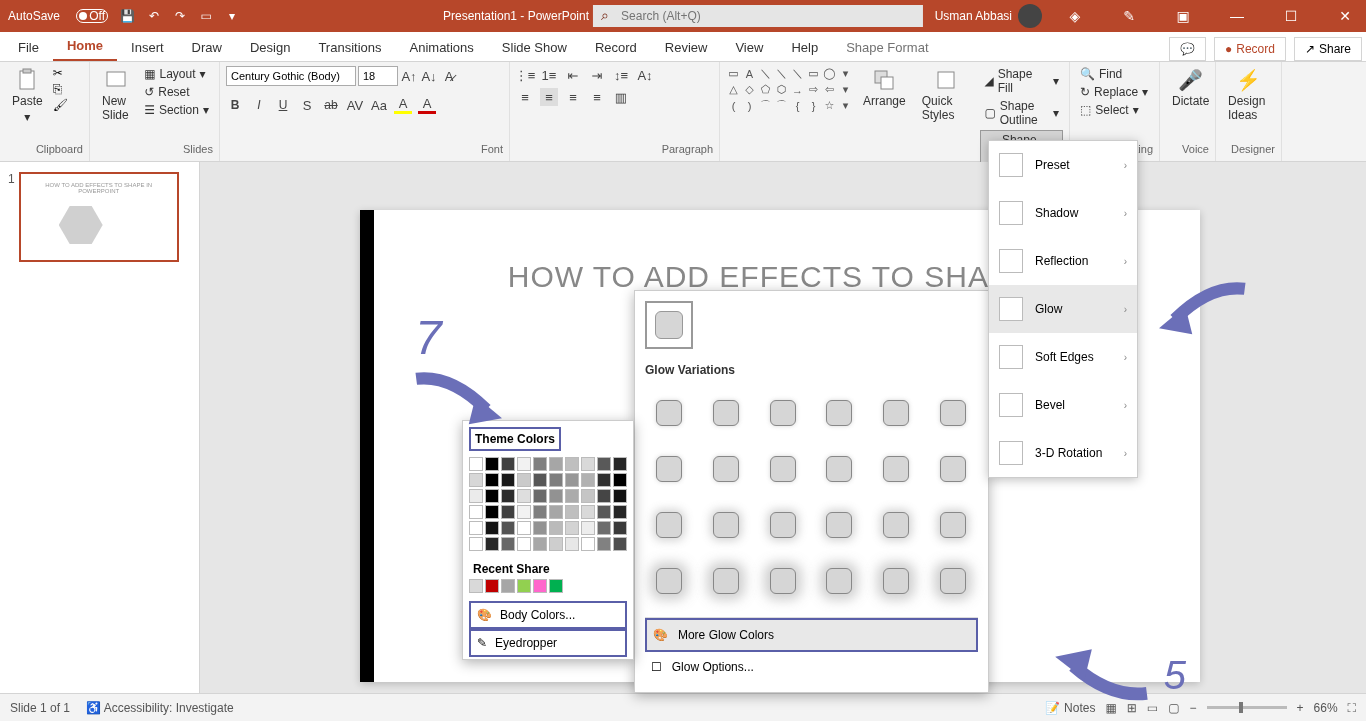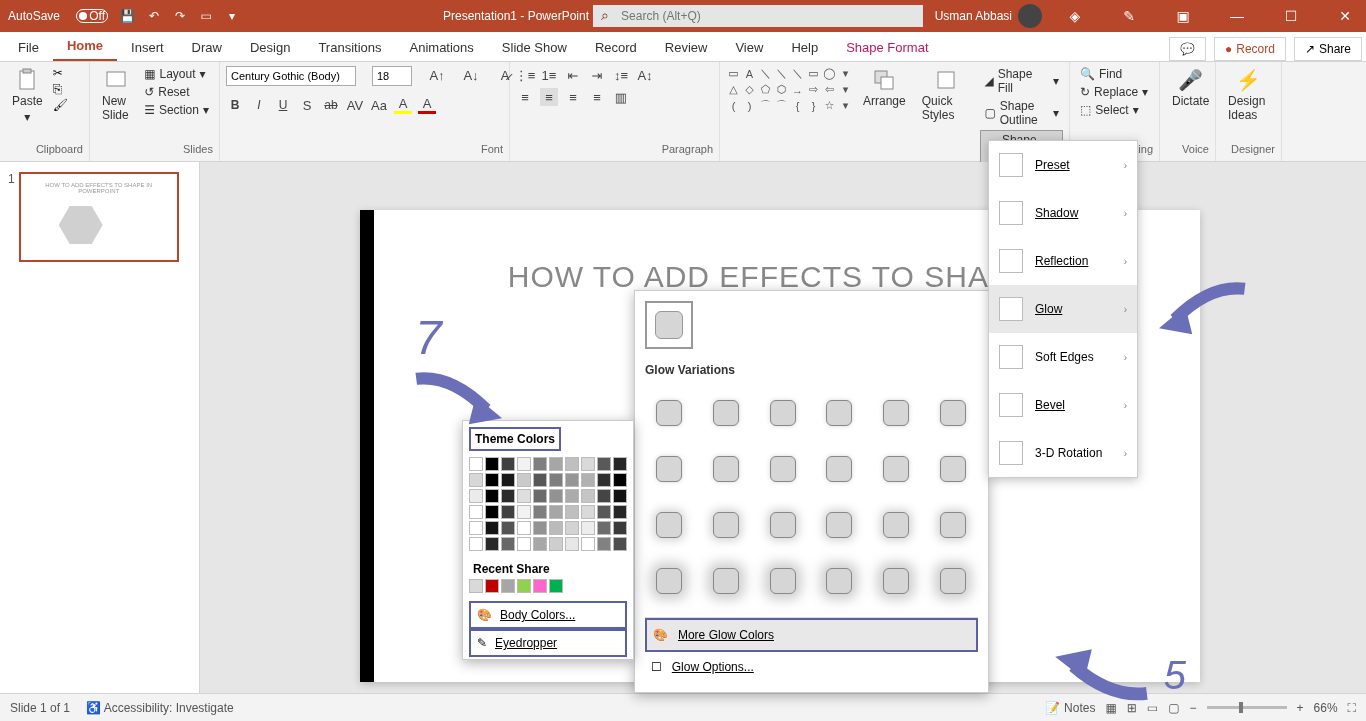--- a/index.html
+++ b/index.html
@@ -16,36 +16,36 @@
 .search-wrap{position:relative}
 .search-wrap::before{content:"⌕";position:absolute;left:8px;top:2px;font-size:14px;color:#7a2d1a}
 .title-right{position:absolute;right:0;display:flex;align-items:center;gap:12px;padding-right:0}
 .user{display:flex;align-items:center;gap:6px;color:#fff;font-size:12px}
 .avatar{width:24px;height:24px;border-radius:50%;background:#444}
 .tr-icon{width:42px;height:32px;display:flex;align-items:center;justify-content:center;color:#fff;font-size:14px}
 .tr-close{background:transparent}
 .tabs{height:30px;background:#fff;border-bottom:1px solid #d4d4d4;display:flex;align-items:flex-end;padding:0 4px;gap:0}
 .tab{padding:6px 14px;font-size:13px;color:#333;cursor:pointer}
 .tab.active{color:#b7472a;border-bottom:2px solid #b7472a;font-weight:600}
-.tab.format{color:#be185d}
+.tab.format{color:#737373}
 .tabs-right{margin-left:auto;display:flex;gap:8px;align-items:center}
 .comments-btn,.record-btn,.share-btn{padding:4px 10px;border:1px solid #d4d4d4;font-size:12px;display:flex;align-items:center;gap:4px}
 .record-btn{color:#b7472a}
 .share-btn{background:#fff}
 .ribbon{height:100px;background:#f3f3f3;border-bottom:1px solid #d4d4d4;display:flex}
 .group{border-right:1px solid #e0e0e0;padding:4px 6px;display:flex;flex-direction:column;justify-content:space-between;position:relative}
 .group-label{font-size:11px;color:#666;text-align:right;padding-bottom:2px}
 .group-body{flex:1;display:flex;align-items:flex-start;gap:4px}
 .big-btn{display:flex;flex-direction:column;align-items:center;padding:2px 6px;gap:2px;font-size:11px;color:#333}
 .big-btn svg,.big-btn .icon-box{width:24px;height:24px}
 .small-stack{display:flex;flex-direction:column;gap:2px;font-size:11px}
 .small-item{display:flex;align-items:center;gap:4px;padding:1px 4px;color:#333}
 .font-select{width:130px;height:20px;border:1px solid #ababab;background:#fff;padding:0 4px;font-size:11px}
 .size-select{width:40px;height:20px;border:1px solid #ababab;background:#fff;padding:0 4px;font-size:11px}
-.font-row{display:flex;gap:16px;align-items:flex-start;margin-bottom:6px}
+.font-row{display:flex;gap:2px;align-items:center;margin-bottom:6px}
 .fmt-row{display:flex;gap:6px;align-items:center}
 .fmt-btn{width:18px;height:18px;display:flex;align-items:center;justify-content:center;color:#444;font-size:13px}
 .shapes-grid{display:grid;grid-template-columns:repeat(8,15px);gap:1px}
 .shape-cell{width:15px;height:15px;display:flex;align-items:center;justify-content:center;font-size:11px;color:#555}
 .main{position:absolute;top:162px;bottom:28px;left:0;right:0;display:flex}
 .thumb-panel{width:200px;background:#fff;border-right:1px solid #d4d4d4;padding:10px 8px}
 .thumb-wrap{display:flex;gap:4px}
 .thumb-num{font-size:12px;color:#555}
 .thumb{width:160px;height:90px;border:2px solid #b7472a;background:#fff;position:relative}
 .thumb-inner{position:absolute;top:8px;left:8px;right:8px;font-size:6px;color:#999;text-align:center}
@@ -84,21 +84,21 @@
 .status-right{margin-left:auto;display:flex;align-items:center;gap:10px}
 .zoom-slider{width:80px;height:3px;background:#bbb;position:relative}
 .zoom-slider::after{content:"";position:absolute;left:40%;top:-4px;width:4px;height:11px;background:#777}
 .arrow-annot{position:absolute;z-index:60;color:#6b6fb8;font-size:60px}
 .arrow5{right:60px;top:480px;display:flex;align-items:center;gap:8px}
 .arrow5-num{font-size:40px;color:#6b6fb8;font-style:italic}
 .arrow6{right:40px;top:138px}
 .arrow7{left:400px;top:225px}
 .curve-arrow{width:110px;height:70px}
 .shape-effects-btn{background:#d4d4d4;border:1px solid #999;padding:2px 6px}
-.under{text-decoration:underline}
+.under{}
 </style>
 </head>
 <body>
 
 <div class="title-bar">
   <div class="autosave">
     <span>AutoSave</span>
     <div class="toggle">
         <span>Off</span>
       </div>

